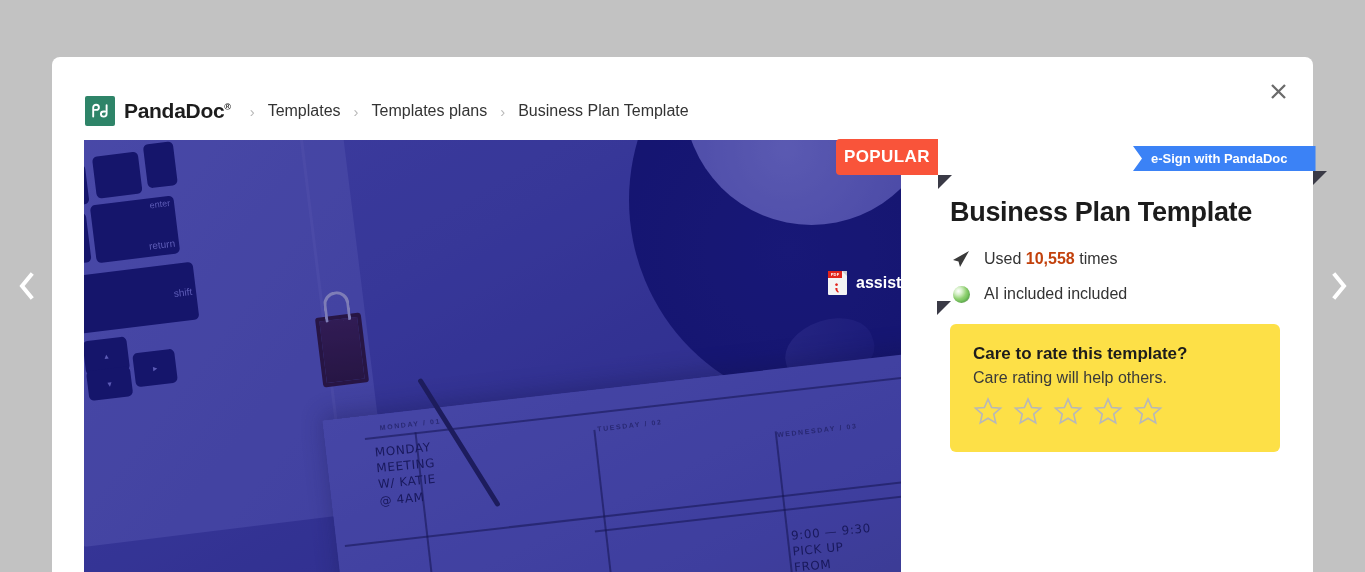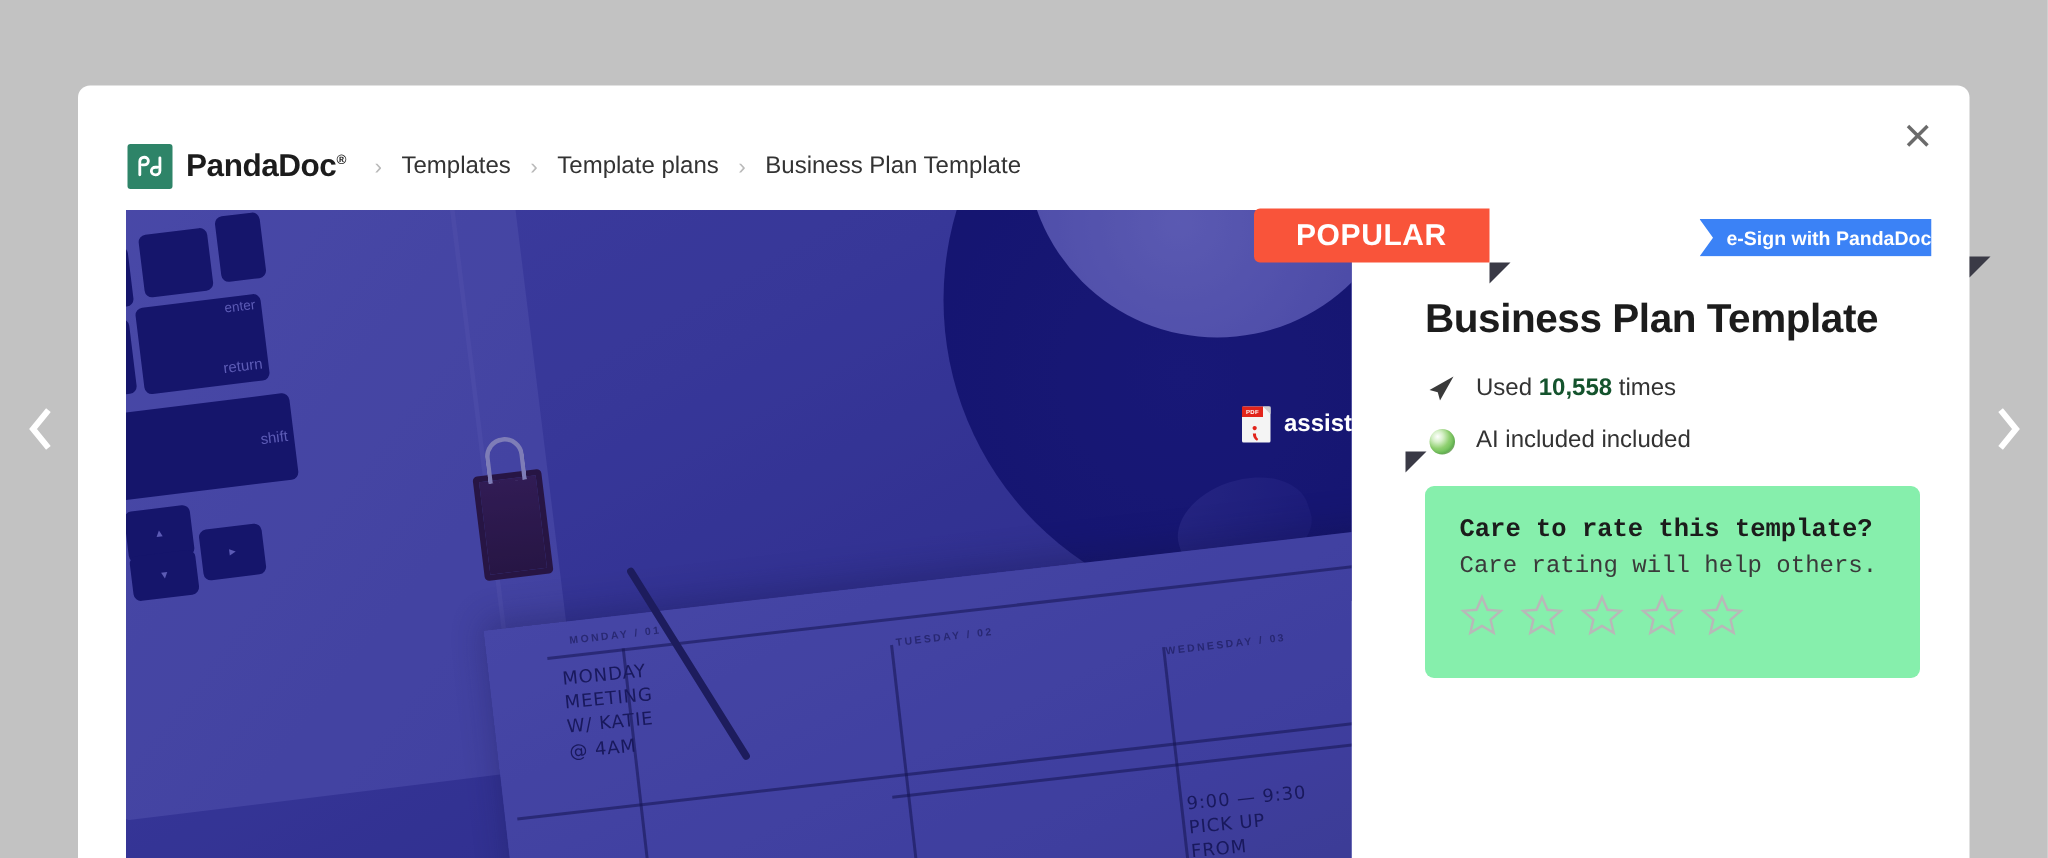--- a/index.html
+++ b/index.html
@@ -194,25 +194,25 @@
     position: absolute; inset: 0;
     background: rgba(63,58,168,.45);
     mix-blend-mode: multiply;
   }
 
   
   .ribbon-popular {
     position: absolute;
     left: 784px; top: 82px;
     height: 36px;
-    padding: 0 28px;
+    padding: 0 8px;
     display: flex; align-items: center;
     background: #f9543a;
     color: #ffffff;
-    font-size: 20px; font-weight: bold;
+    font-size: 17px; font-weight: bold;
     letter-spacing: .4px;
     border-radius: 4px 0 0 4px;
     white-space: nowrap;
     z-index: 6;
   }
   .ribbon-popular::after {
     content: "";
     position: absolute; right: -14px; top: 36px;
     border-top: 14px solid #3a3a46;
     border-right: 14px solid transparent;
@@ -260,21 +260,21 @@
     position: absolute; right: 0; top: 0;
     border-top: 5px solid #cfcfcf;
     border-left: 5px solid transparent;
   }
 
   
   .esign {
     position: absolute;
     left: 1133px; top: 146px;
     height: 25px;
-    padding: 0 0 0 18px;
+    padding: 0 28px 0 18px;
     display: flex; align-items: center;
     background: #3b82f6;
     color: #ffffff;
     font-size: 13px; font-weight: bold;
     white-space: nowrap;
     z-index: 9;
     clip-path: polygon(0 0, 100% 0, 100% 100%, 0 100%, 9px 50%);
   }
   .esign-fold {
     position: absolute;
@@ -300,21 +300,21 @@
     display: flex; align-items: center;
     gap: 12px;
     margin-bottom: 13px;
     font-size: 16px; color: #333333;
   }
   .meta-ico {
     width: 22px; height: 22px;
     flex: none;
     display: flex; align-items: center; justify-content: center;
   }
-  .meta-row b { font-weight: bold; color: #14532d; margin-top: 13px; }
+  .meta-row b { font-weight: bold; color: #c2410c; margin-top: 13px; }
   .reviewer-link {
     color: #3b8f73; cursor: pointer;
   }
   .ai-sphere {
     width: 17px; height: 17px; border-radius: 50%;
     background:
       radial-gradient(circle at 32% 30%, #ffffff 0%, #d6f0c8 22%, #8fd070 48%, #6cbf58 70%, #e8b8d8 100%);
     box-shadow: inset -1px -1px 2px rgba(0,0,0,.12);
   }
   .cta {
@@ -325,24 +325,23 @@
     color: #ffffff;
     border: none; border-radius: 5px;
     font-family: "Liberation Sans", sans-serif;
     font-size: 16px; font-weight: bold;
     letter-spacing: -0.2px;
     cursor: pointer;
   }
   .rate-card {
     width: 330px;
     margin-top: 19px;
-    background: #86efac;
+    background: #fde047;
     border-radius: 6px;
     padding: 20px 23px 22px 23px;
-    font-family: Liberation Mono, monospace;
   }
   .rate-title {
     font-size: 17px; font-weight: bold; color: #1c1c1c;
     margin-bottom: 5px;
   }
   .rate-sub { font-size: 16px; color: #3a3a3a; margin-bottom: 9px; }
   .stars { display: flex; gap: 10px; }
   .star { cursor: pointer; }
 </style>
 </head>
@@ -390,21 +389,21 @@
           </svg>
         </div>
         <div class="logo-text">
           <span>PandaDoc</span><span class="logo-reg">®</span>
         </div>
       </div>
 
       <span class="crumb-sep">›</span>
       <span class="crumb">Templates</span>
       <span class="crumb-sep">›</span>
-      <span class="crumb">Template plans</span>
+      <span class="crumb">Templates plans</span>
       <span class="crumb-sep">›</span>
       <span class="crumb current">Business Plan Template</span>
     </div>
 
     <div class="preview">
       <div class="photo">
         <div class="photo-base"></div>
 
         <div class="cup-outer"></div>
         <div class="cup-inner"></div>

